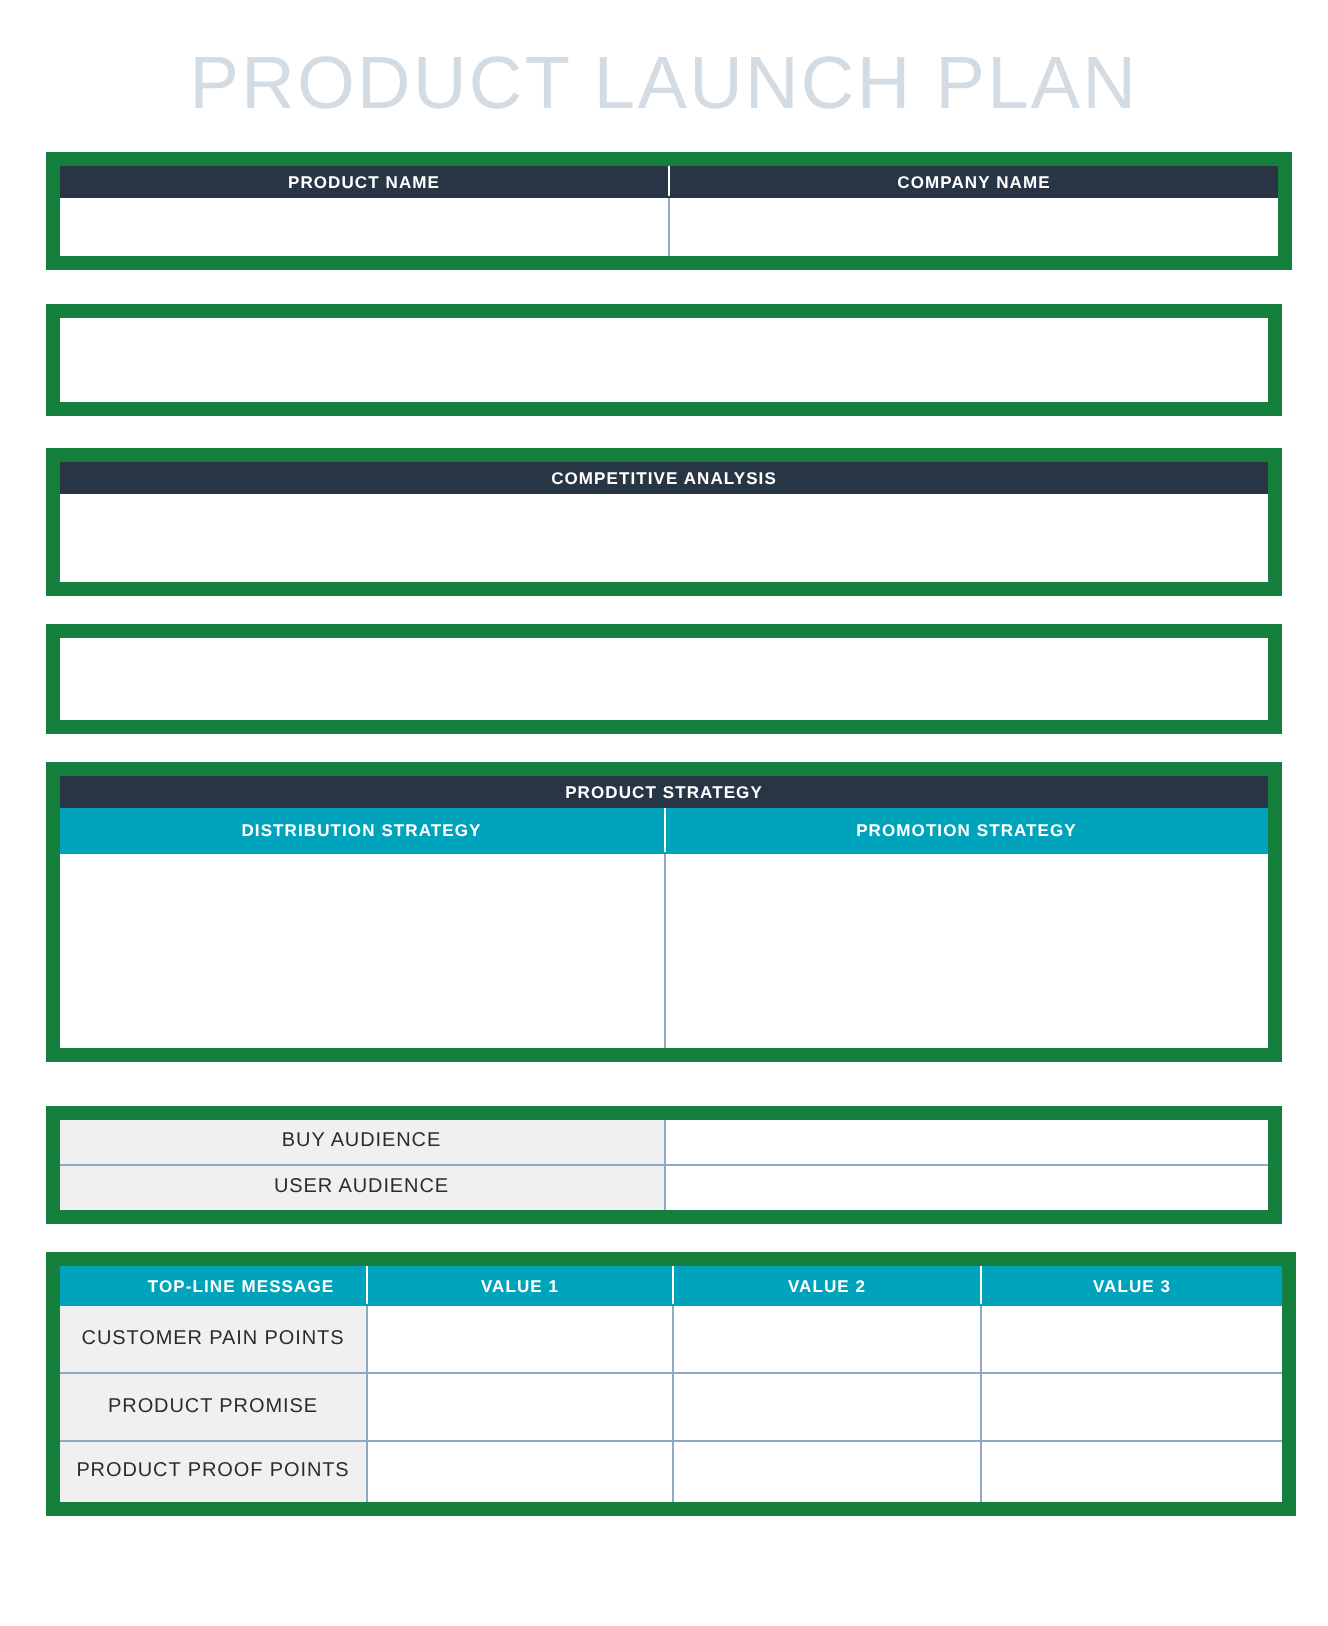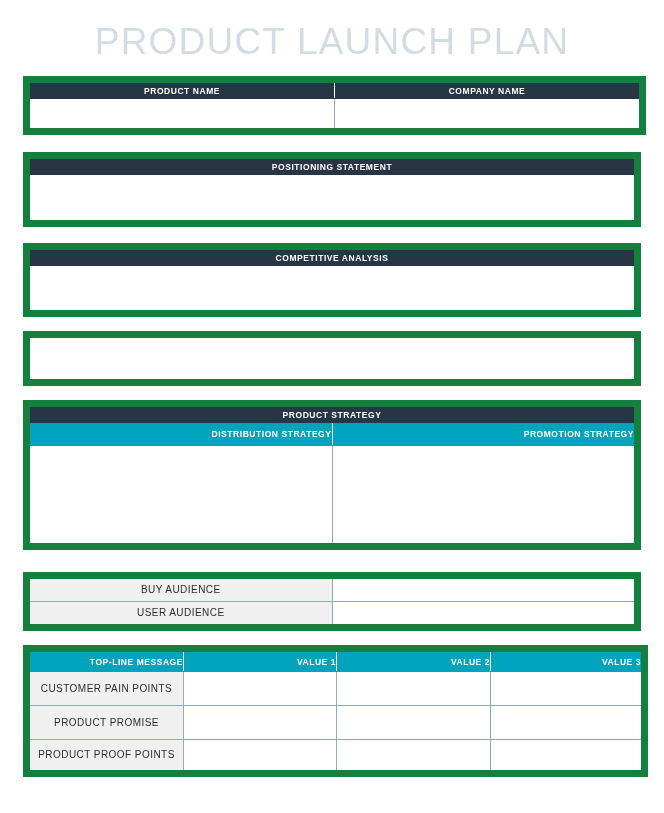--- a/index.html
+++ b/index.html
@@ -77,21 +77,21 @@
     background: #00a3bc;
     color: #ffffff;
     font-size: 8.5px;
     font-weight: bold;
     letter-spacing: 0.55px;
     text-align: center;
     vertical-align: middle;
     height: 25px;
     border-color: #00a3bc !important;
   }
-  .hdr-teal.tall { height: 23px; text-align: right; }
+  .hdr-teal.tall { height: 23px; }
 
   
   .label-cell {
     background: #f0f0f0;
     color: #2b2b2b;
     font-size: 10px;
     letter-spacing: 0.45px;
     text-align: center;
     vertical-align: middle;
     line-height: 1.35;
@@ -130,23 +130,20 @@
       <td class="fill-cell body-h-33"></td>
       <td class="fill-cell body-h-33"></td>
     </tr>
   </tbody>
     </table>
 
   <div class="spacer-22"></div>
 
   <table class="block">
     <tbody>
-        <tr>
-      <th class="hdr-dark">POSITIONING STATEMENT</th>
-    </tr>
     <tr>
       <td class="fill-cell body-h-49"></td>
     </tr>
   </tbody>
     </table>
 
   <div class="spacer-21"></div>
 
   <table class="block">
     <tbody>

